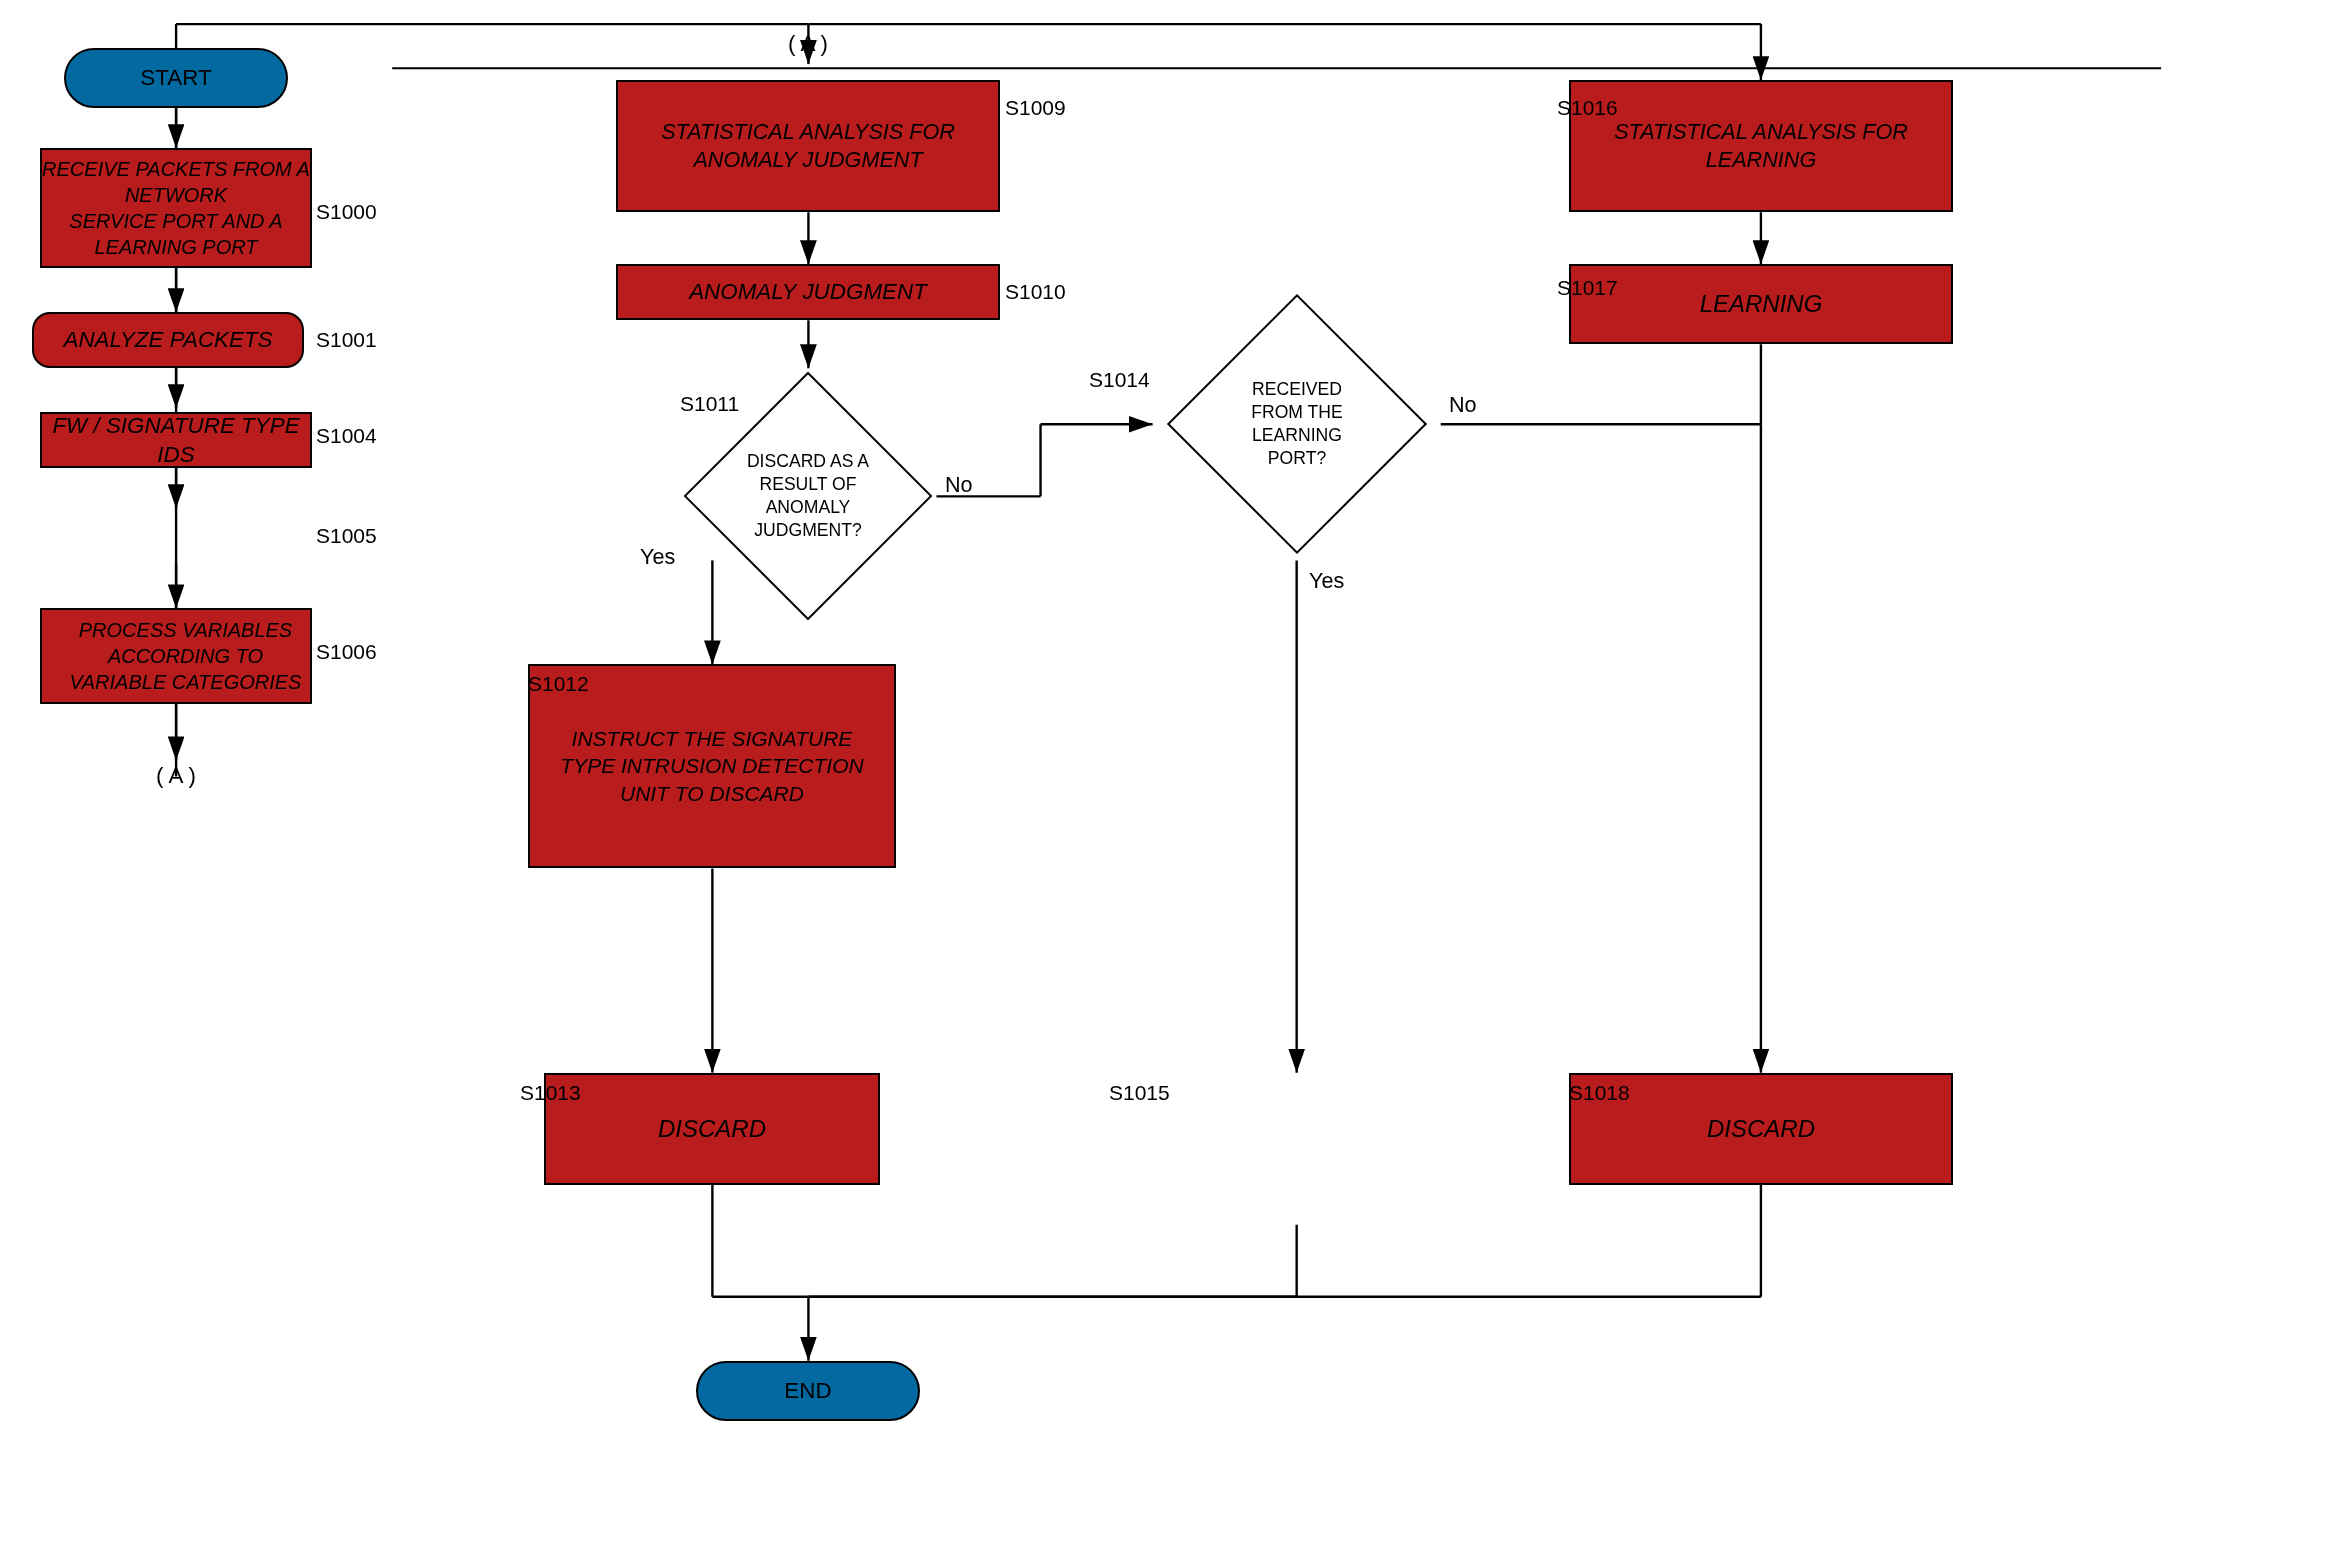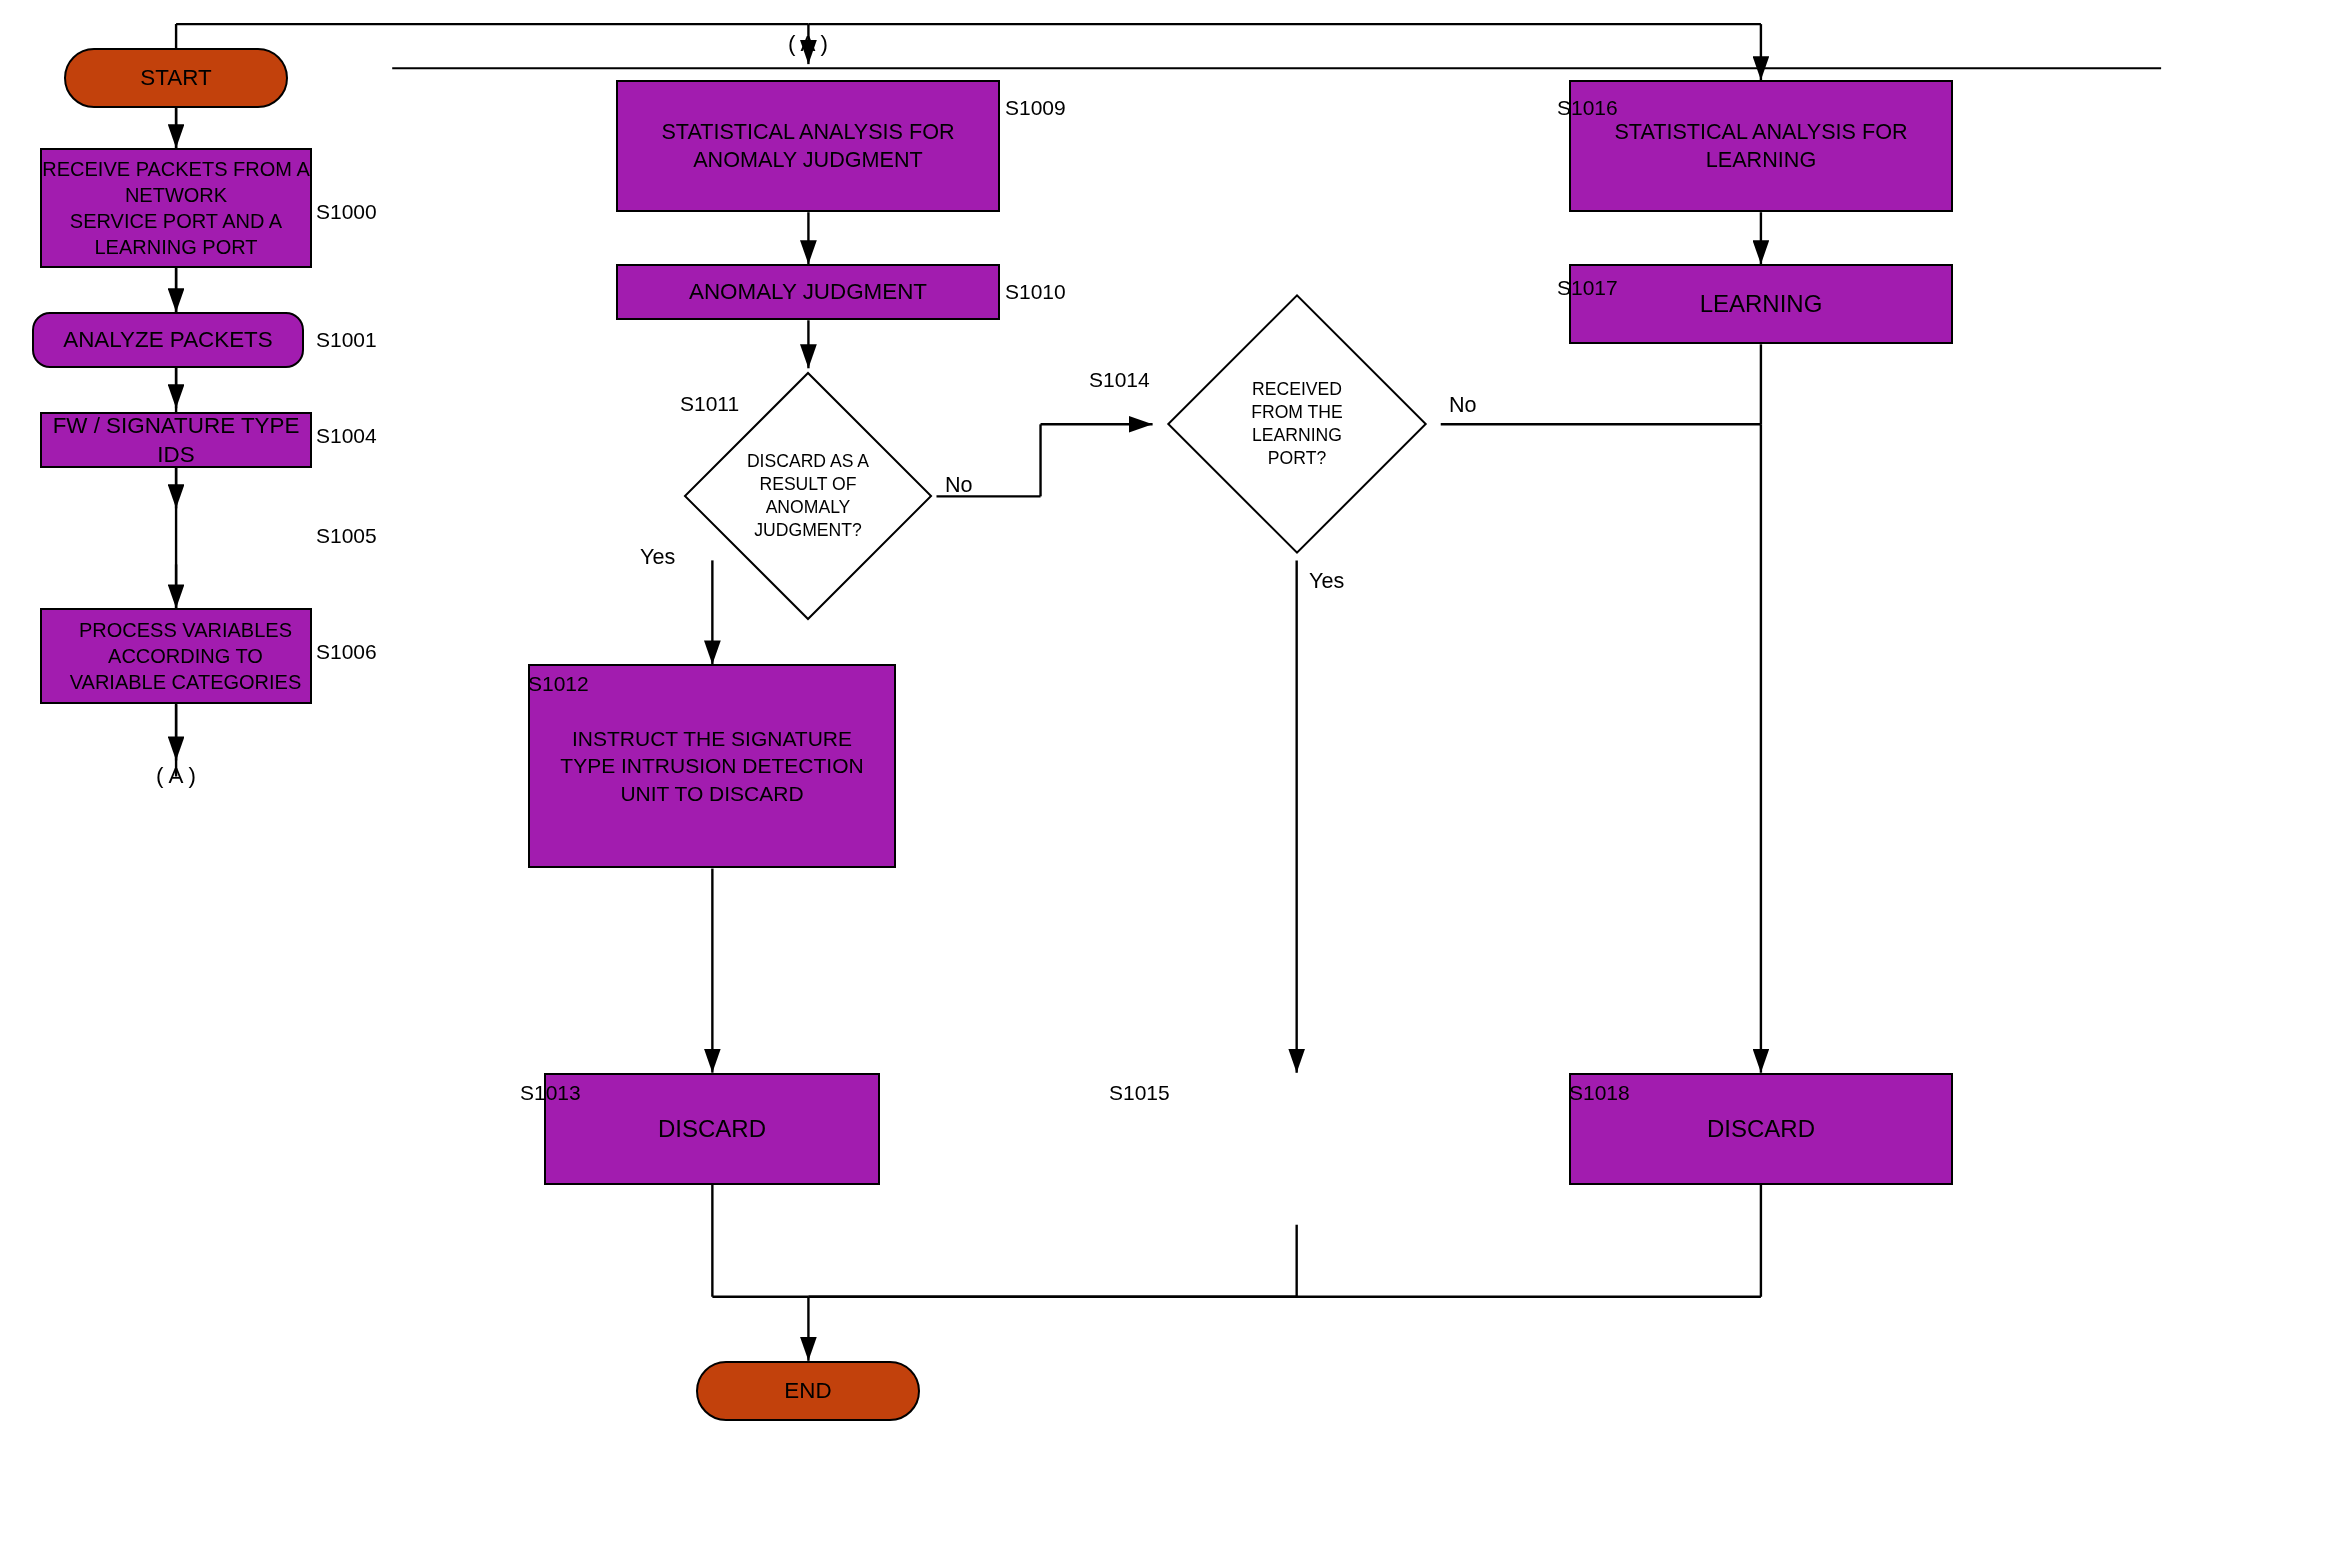--- a/index.html
+++ b/index.html
@@ -24,26 +24,27 @@
       align-items: center;
       justify-content: center;
       text-align: center;
       font-size: 22.4px;
       font-family: Arial, sans-serif;
       font-weight: normal;
       line-height: 1.3;
     }
     .rect {
       border: 2.4px solid #000;
-      background: #a21caf;
+      background: #b91c1c;
+      font-style: italic;
     }
     .rounded {
       border: 2.4px solid #000;
       border-radius: 40px;
-      background: #c2410c;
+      background: #0369a1;
     }
     .diamond {
       background: #fff;
       transform: rotate(45deg);
     }
     .diamond-inner {
       transform: rotate(-45deg);
       text-align: center;
       font-size: 21px;
       line-height: 1.3;

